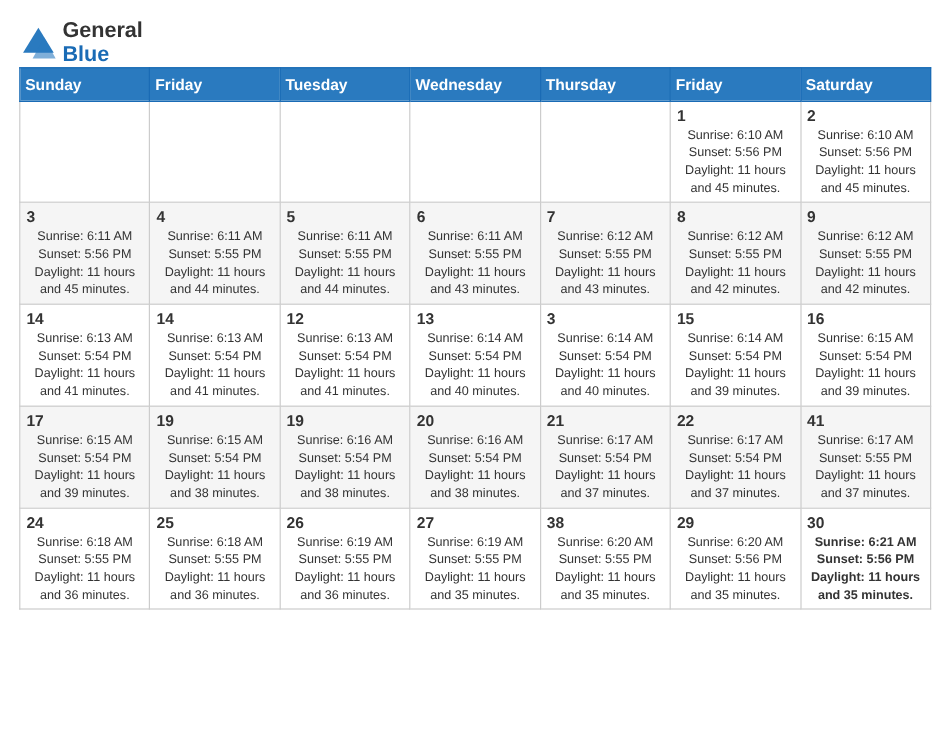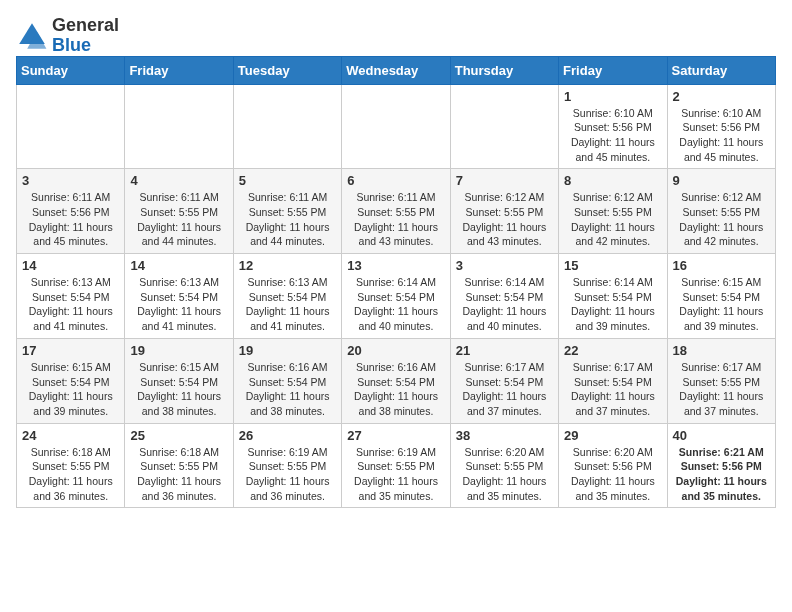--- a/index.html
+++ b/index.html
@@ -260,21 +260,21 @@
 Sunset: 5:54 PM
 Daylight: 11 hours and 37 minutes.</div>
         </td>
         <td>
           <div class="day-num">22</div>
           <div class="day-info" style="white-space: pre-line;">Sunrise: 6:17 AM
 Sunset: 5:54 PM
 Daylight: 11 hours and 37 minutes.</div>
         </td>
         <td>
-          <div class="day-num">18</div>
+          <div class="day-num">41</div>
           <div class="day-info" style="white-space: pre-line;">Sunrise: 6:17 AM
 Sunset: 5:55 PM
 Daylight: 11 hours and 37 minutes.</div>
         </td>
       </tr>
       <tr>
         <td>
           <div class="day-num">24</div>
           <div class="day-info" style="white-space: pre-line;">Sunrise: 6:18 AM
 Sunset: 5:55 PM
@@ -304,20 +304,20 @@
 Sunset: 5:55 PM
 Daylight: 11 hours and 35 minutes.</div>
         </td>
         <td>
           <div class="day-num">29</div>
           <div class="day-info" style="white-space: pre-line;">Sunrise: 6:20 AM
 Sunset: 5:56 PM
 Daylight: 11 hours and 35 minutes.</div>
         </td>
         <td>
-          <div class="day-num">40</div>
+          <div class="day-num">30</div>
           <div class="day-info" style="white-space: pre-line; font-weight: bold;">Sunrise: 6:21 AM
 Sunset: 5:56 PM
 Daylight: 11 hours and 35 minutes.</div>
         </td>
       </tr>
     </tbody>
 </table>
 
 </body></html>

